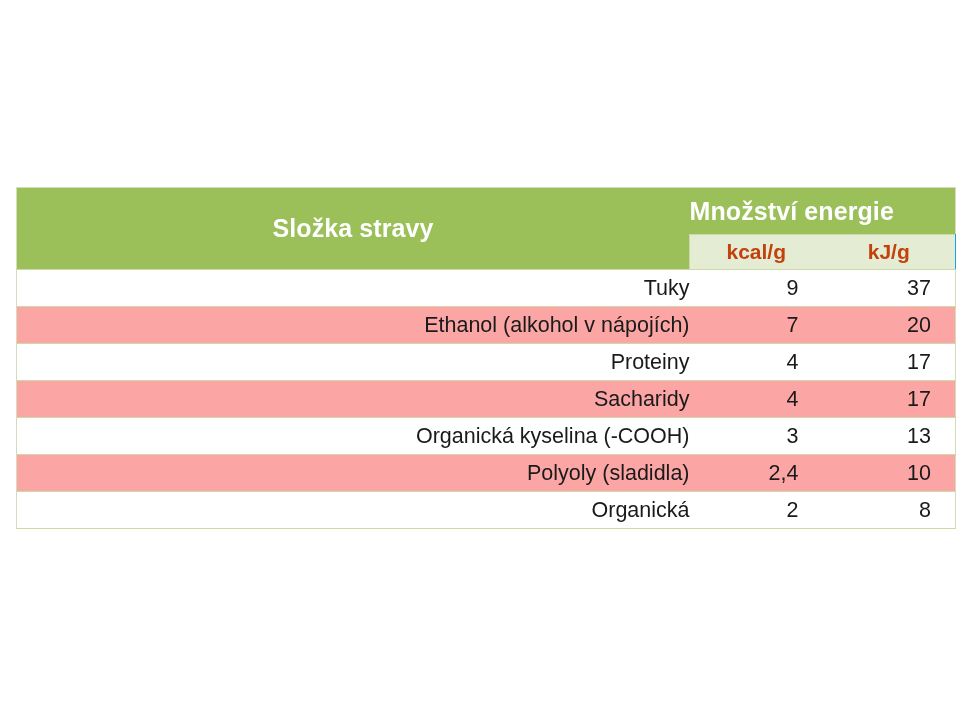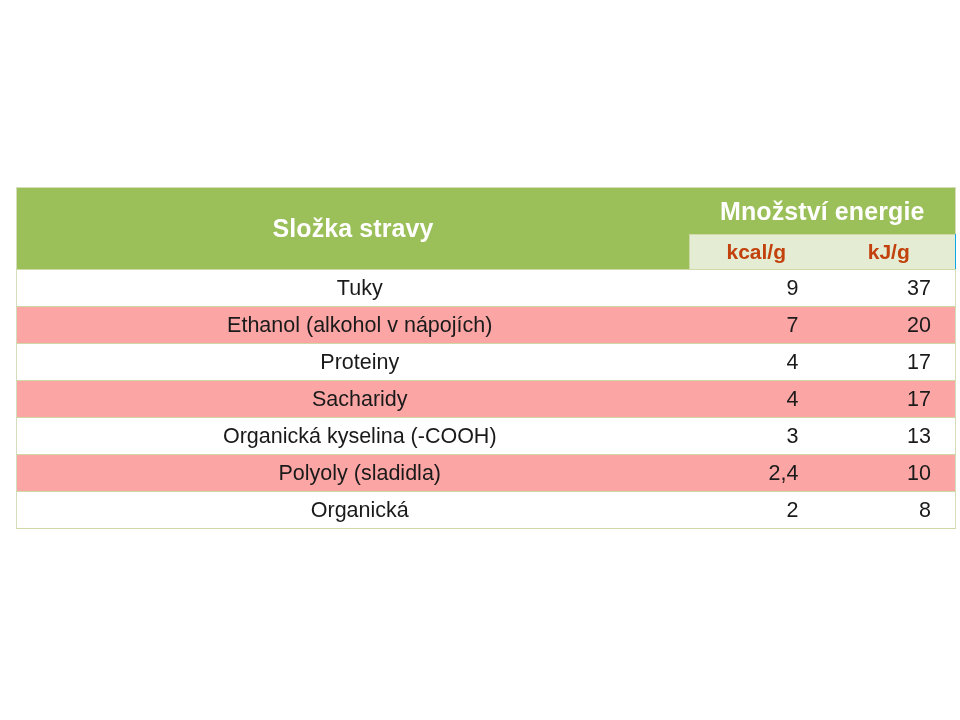--- a/index.html
+++ b/index.html
@@ -42,21 +42,21 @@
     padding: 0;
     height: 46px;
     vertical-align: middle;
     border: none;
     letter-spacing: 0.1px;
   }
   th.head-title {
     text-align: center;
   }
   th.head-energy {
-    text-align: center;
+    text-align: left;
     margin-top: 36px;
   }
 
   
   tr.head-sub > th {
     background: #9bbf59;
     padding: 0;
     height: 34px;
     border: none;
   }
@@ -86,21 +86,21 @@
 
   tbody td {
     font-size: 21.5px;
     color: #1a1a1a;
     padding: 0;
     vertical-align: middle;
     border-top: 1px solid #cfd9a8;
     border-bottom: 1px solid #cfd9a8;
   }
   tbody td.cell-name {
-    text-align: center;
+    text-align: right;
     padding-left: 13px;
   }
   tbody td.cell-num {
     text-align: right;
     padding-right: 24px;
   }
   tbody tr:last-child td {
     border-bottom: 1px solid #cfd9a8;
   }
 

